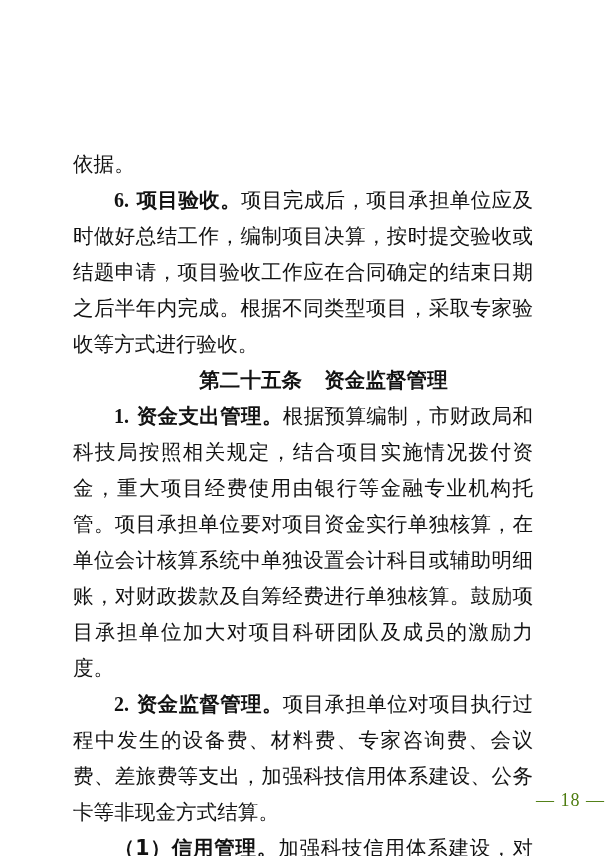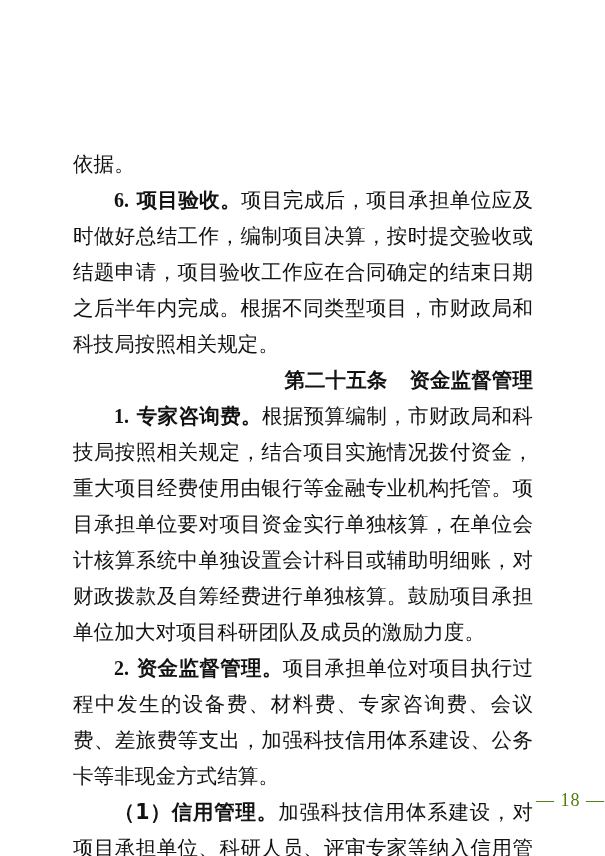--- a/index.html
+++ b/index.html
@@ -52,21 +52,21 @@
   
   .lead {
     font-weight: bold;
     font-family: "DejaVu Sans", sans-serif;
   }
 
   
   .para.heading {
     font-weight: bold;
     text-indent: 41px;
-    text-align: right;
+    text-align: center;
   }
 
   .heading-gap {
     display: inline-block;
     width: 22px;
   }
 
   
   .num {
     font-family: "Liberation Serif", "DejaVu Serif", serif;
@@ -91,29 +91,29 @@
 
 <div class="page">
 
   <div class="text-column">
 
     <p class="para flush">
       <span>依据。</span>
     </p>
 
     <p class="para indent">
-      <span class="lead"><span class="num">6.</span> <span>项目验收。</span></span><span>项目完成后，项目承担单位应及时做好总结工作，编制项目决算，按时提交验收或结题申请，项目验收工作应在合同确定的结束日期之后半年内完成。根据不同类型项目，市财政局和科技局按照相关规定。</span>
+      <span class="lead"><span class="num">6.</span> <span>项目验收。</span></span><span>项目完成后，项目承担单位应及时做好总结工作，编制项目决算，按时提交验收或结题申请，项目验收工作应在合同确定的结束日期之后半年内完成。根据不同类型项目，采取专家验收等方式进行验收。</span>
     </p>
 
     <p class="para heading">
       <span>第二十五条</span><span class="heading-gap"></span><span>资金监督管理</span>
     </p>
 
     <p class="para indent">
-      <span class="lead"><span class="num">1.</span> <span>专家咨询费。</span></span><span>根据预算编制，市财政局和科技局按照相关规定，结合项目实施情况拨付资金，重大项目经费使用由银行等金融专业机构托管。项目承担单位要对项目资金实行单独核算，在单位会计核算系统中单独设置会计科目或辅助明细账，对财政拨款及自筹经费进行单独核算。鼓励项目承担单位加大对项目科研团队及成员的激励力度。</span>
+      <span class="lead"><span class="num">1.</span> <span>资金支出管理。</span></span><span>根据预算编制，市财政局和科技局按照相关规定，结合项目实施情况拨付资金，重大项目经费使用由银行等金融专业机构托管。项目承担单位要对项目资金实行单独核算，在单位会计核算系统中单独设置会计科目或辅助明细账，对财政拨款及自筹经费进行单独核算。鼓励项目承担单位加大对项目科研团队及成员的激励力度。</span>
     </p>
 
     <p class="para indent">
       <span class="lead"><span class="num">2.</span> <span>资金监督管理。</span></span><span>项目承担单位对项目执行过程中发生的设备费、材料费、专家咨询费、会议费、差旅费等支出，加强科技信用体系建设、公务卡等非现金方式结算。</span>
     </p>
 
 
     <p class="para indent">
       <span class="lead"><span>（1）</span><span>信用管理。</span></span><span>加强科技信用体系建设，对项目承担单位、科研人员、评审专家等纳入信用管理。建立黑名单制度，将严重不良信用记录者列入黑名单，取消其申请项目的资格。</span>
     </p>

